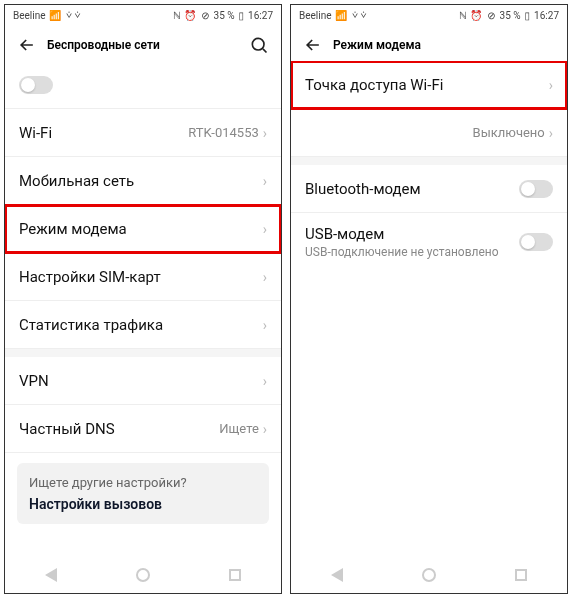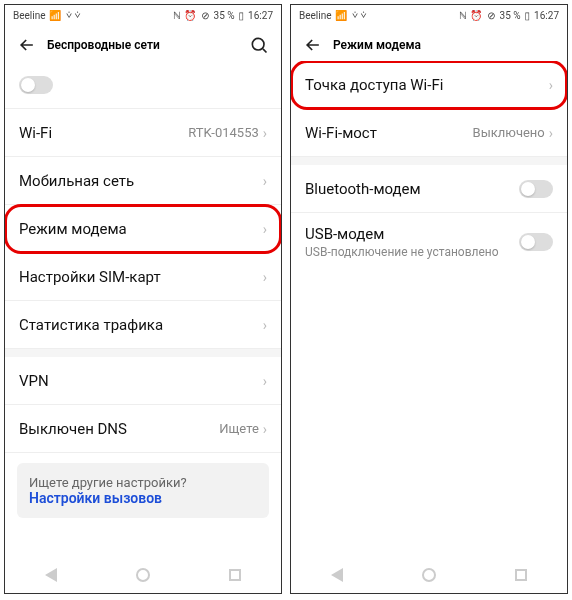--- a/index.html
+++ b/index.html
@@ -59,26 +59,25 @@
   .toggle::after {
     content: ""; position: absolute; width: 14px; height: 14px;
     background: #fff; border-radius: 50%; top: 2px; left: 2px;
     box-shadow: 0 1px 2px rgba(0,0,0,0.2);
   }
   .spacer { height: 8px; background: #f5f5f5; }
   .footer-card {
     margin: 10px 12px; padding: 12px; background: #f2f2f2;
     border-radius: 6px;
   }
-  .footer-card .q { font-size: 13px; color: #666; margin-bottom: 0; }
-  .footer-card .link { font-size: 14px; font-weight: 600; color: #1d4ed8; }
+  .footer-card .q { font-size: 13px; color: #666; margin-bottom: 6px; }
+  .footer-card .link { font-size: 14px; font-weight: 600; color: #0f172a; }
   .highlight {
     outline: 3px solid #e60000;
     outline-offset: -2px;
-    border-radius: 16px;
   }
   .navbar {
     height: 36px;
     display: flex;
     justify-content: space-around;
     align-items: center;
     color: #aaa;
   }
   .nav-tri {
     width: 0; height: 0;
@@ -166,21 +165,21 @@
     </div>
     <div class="spacer"></div>
     <div class="row">
       <div class="main">
           <div class="label">VPN</div>
         </div>
       <span class="chev">›</span>
     </div>
     <div class="row">
       <div class="main">
-          <div class="label">Выключен DNS</div>
+          <div class="label">Частный DNS</div>
         </div>
       <span class="value">Ищете</span>
       <span class="chev">›</span>
     </div>
 
     <div class="footer-card">
       <div class="q">Ищете другие настройки?</div>
       <div class="link">Настройки вызовов</div>
     </div>
   </div>
@@ -220,21 +219,20 @@
 
   <div class="listwrap">
     <div class="row highlight">
       <div class="main">
           <div class="label">Точка доступа Wi-Fi</div>
         </div>
       <span class="chev">›</span>
     </div>
     <div class="row">
       <div class="main">
-        <div class="label">Wi-Fi-мост</div>
       </div>
       <span class="value">Выключено</span>
       <span class="chev">›</span>
     </div>
     <div class="spacer"></div>
     <div class="row">
       <div class="main">
         <div class="label">Bluetooth-модем</div>
       </div>
       <div class="toggle"></div>

